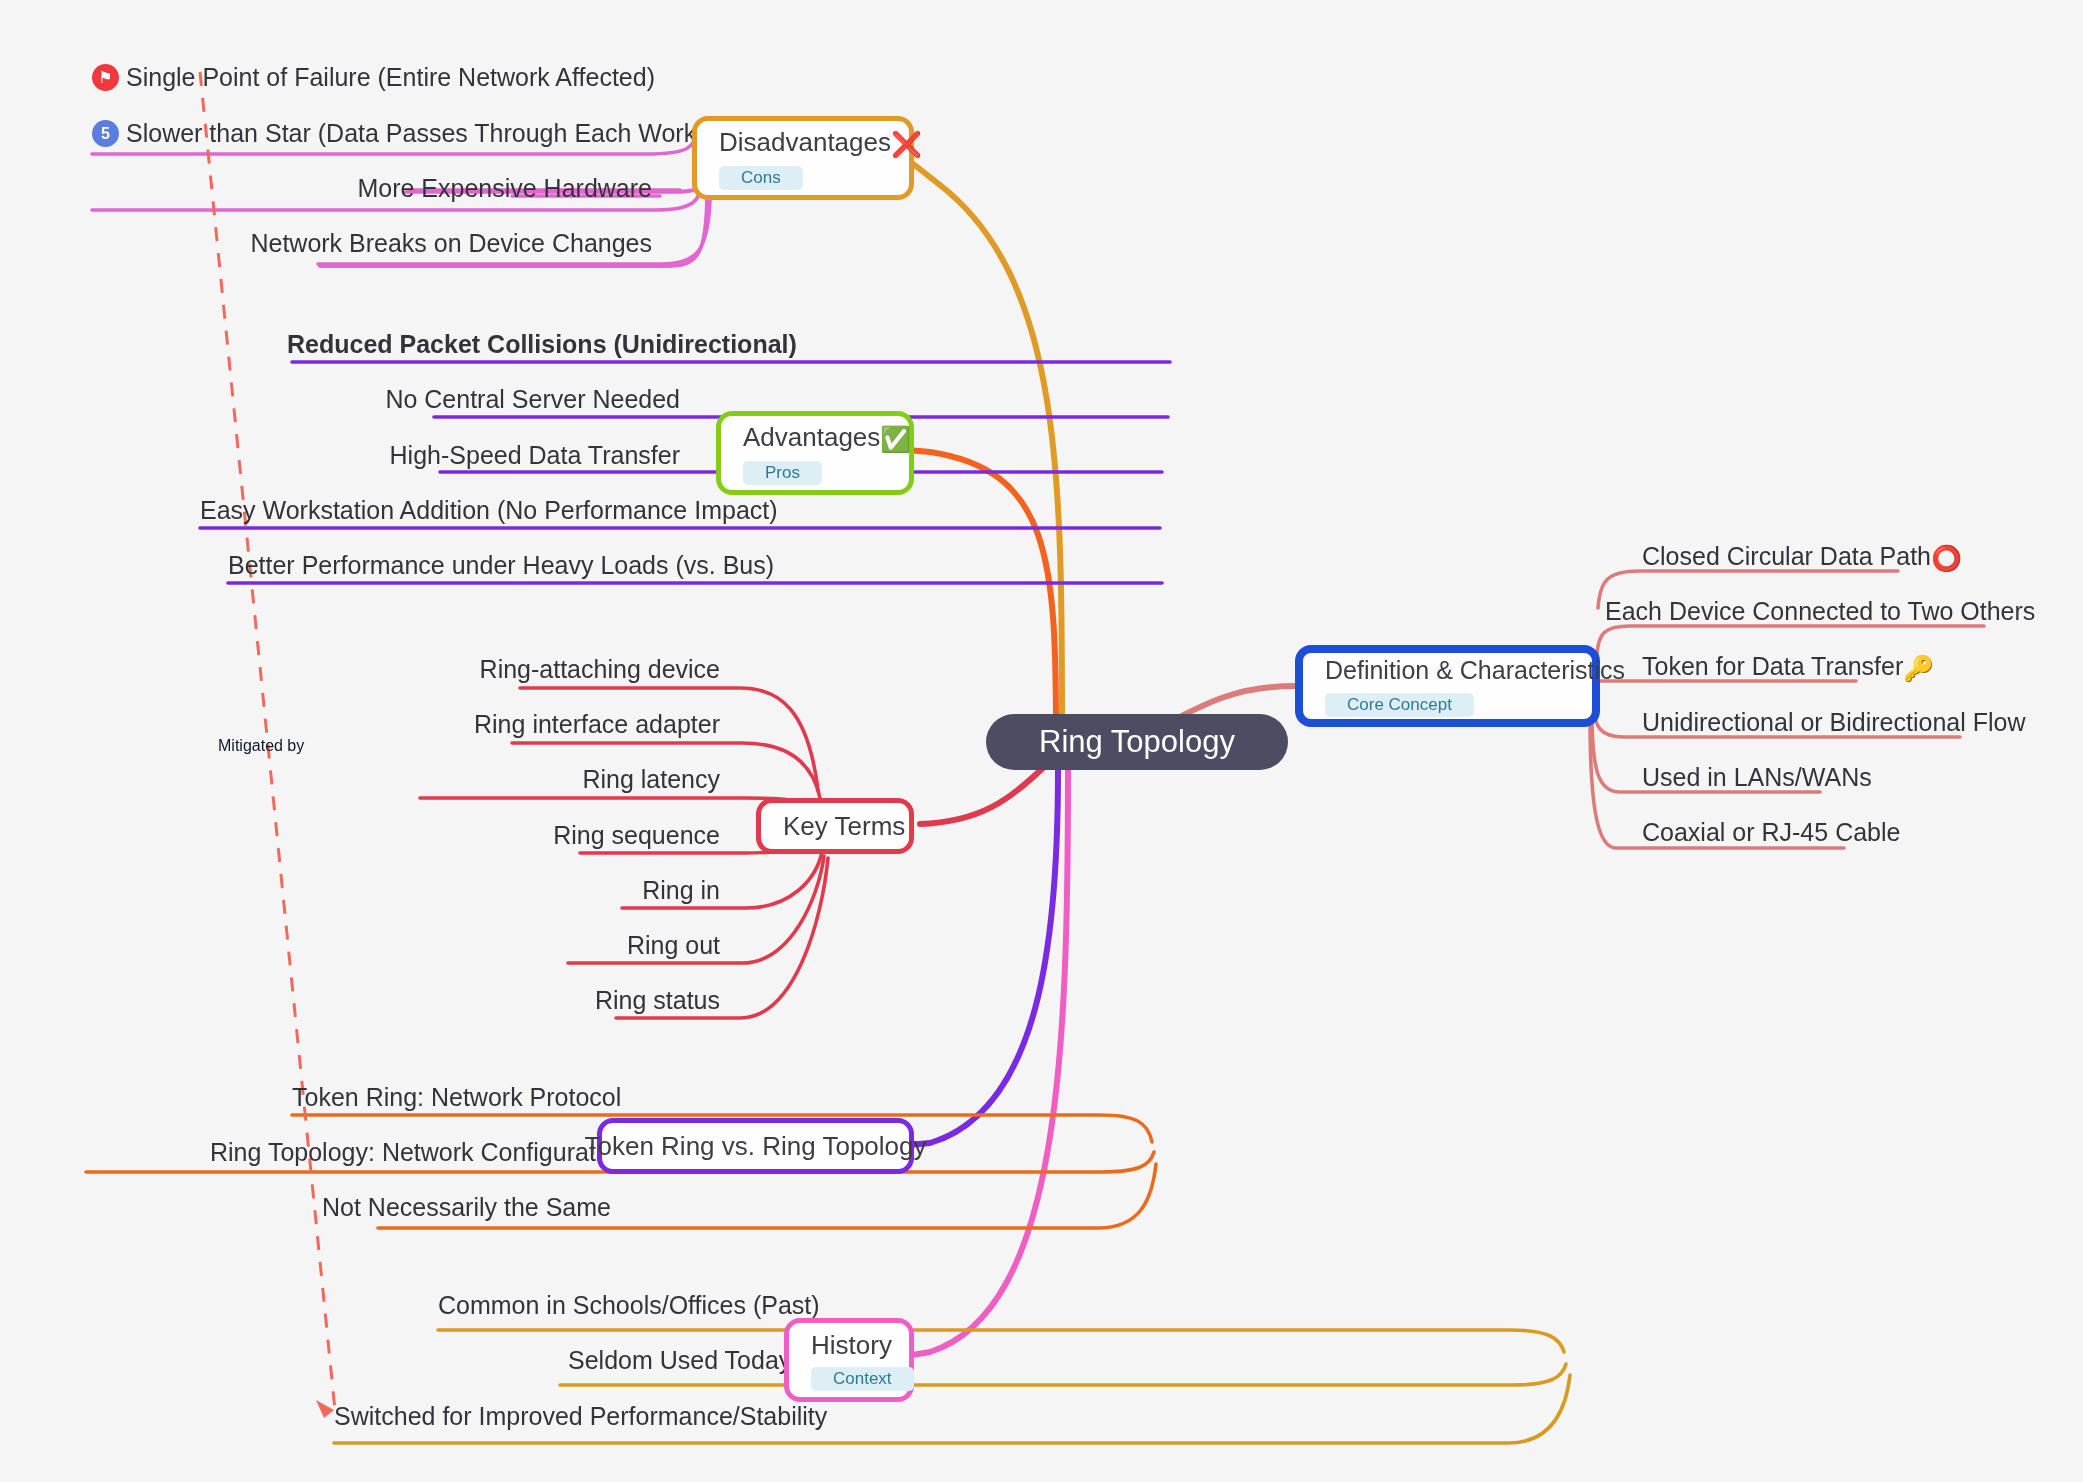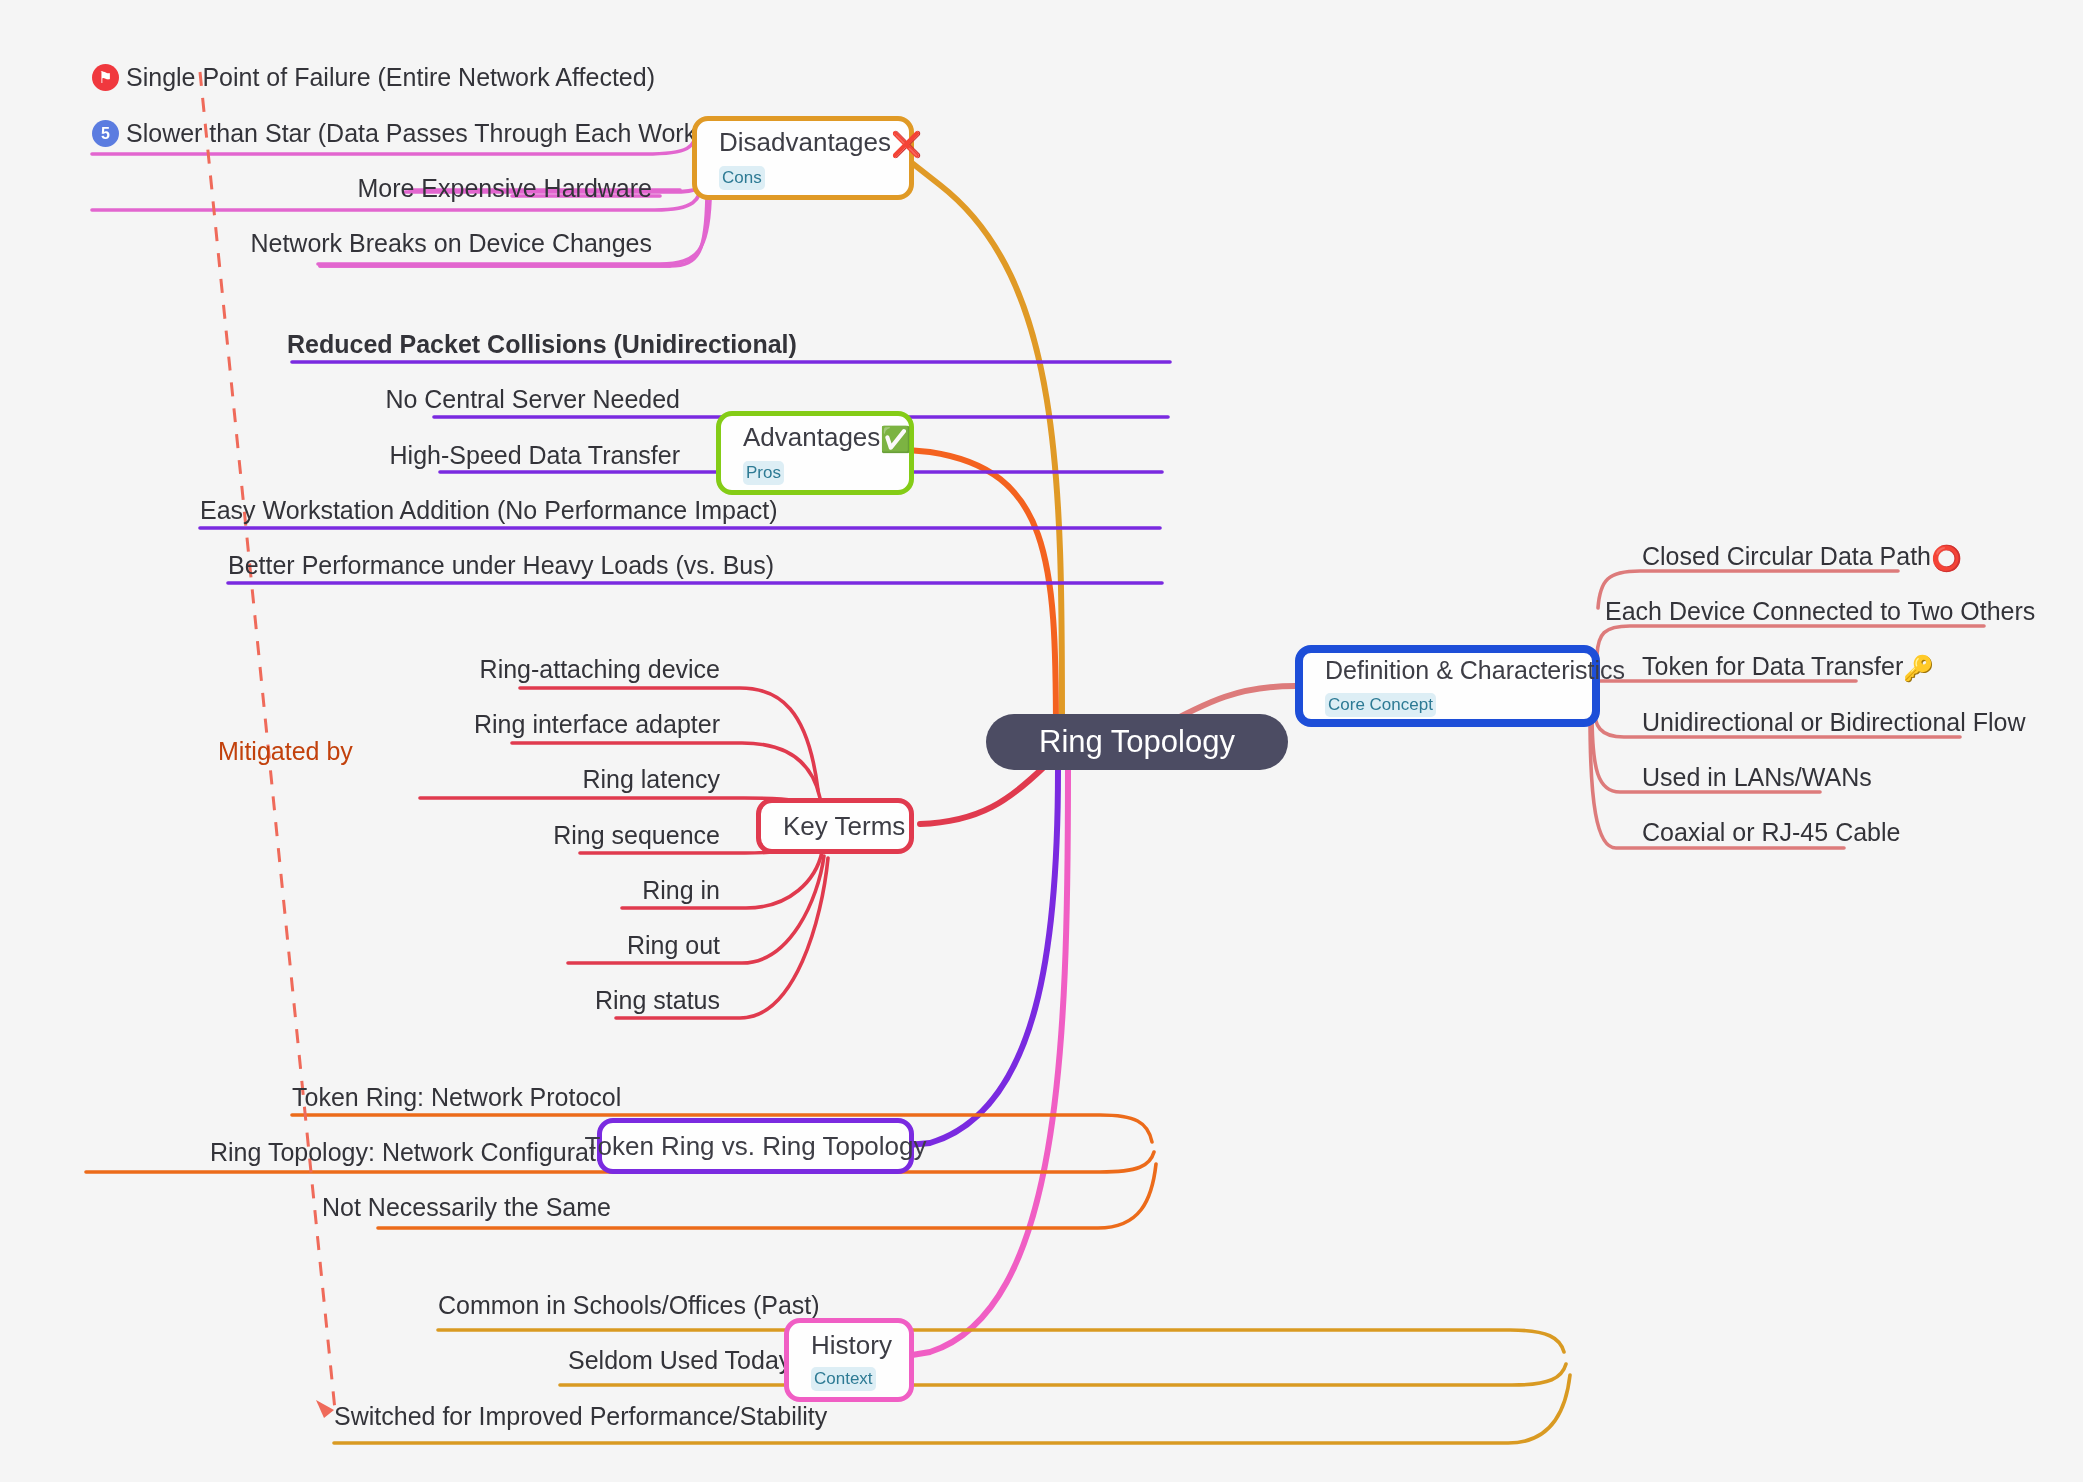--- a/index.html
+++ b/index.html
@@ -45,21 +45,21 @@
     color: #3d3d45;
     white-space: nowrap;
     line-height: 1.25;
   }
   .node .tag {
     margin-top: 6px;
     align-self: flex-start;
     background: #ddeef5;
     color: #2d7a94;
     font-size: 17px;
-    padding: 2px 3px;
+    padding: 2px 22px;
     border-radius: 5px;
     white-space: nowrap;
   }
   .root {
     position: absolute;
     background: #4c4c63;
     border-radius: 32px;
     color: #ffffff;
     font-size: 31px;
     display: flex;
@@ -90,22 +90,22 @@
     vertical-align: middle;
     margin-right: 7px;
     position: relative;
     top: -2px;
   }
   .badge.flag { background: #f0383e; }
   .badge.num  { background: #5b7ce0; font-weight: bold; }
   .emo { font-size: 25px; vertical-align: middle; }
   .rel-label {
     position: absolute;
-    font-size: 25px;
-    color: #c2410c;
+    font-size: 16px;
+    color: #0f172a;
     white-space: nowrap;
     z-index: 4;
   }
 </style>
 </head>
 <body>
 
 <div id="stage">
 
   <svg class="edges" viewBox="0 0 2083 1482" xmlns="http://www.w3.org/2000/svg">

